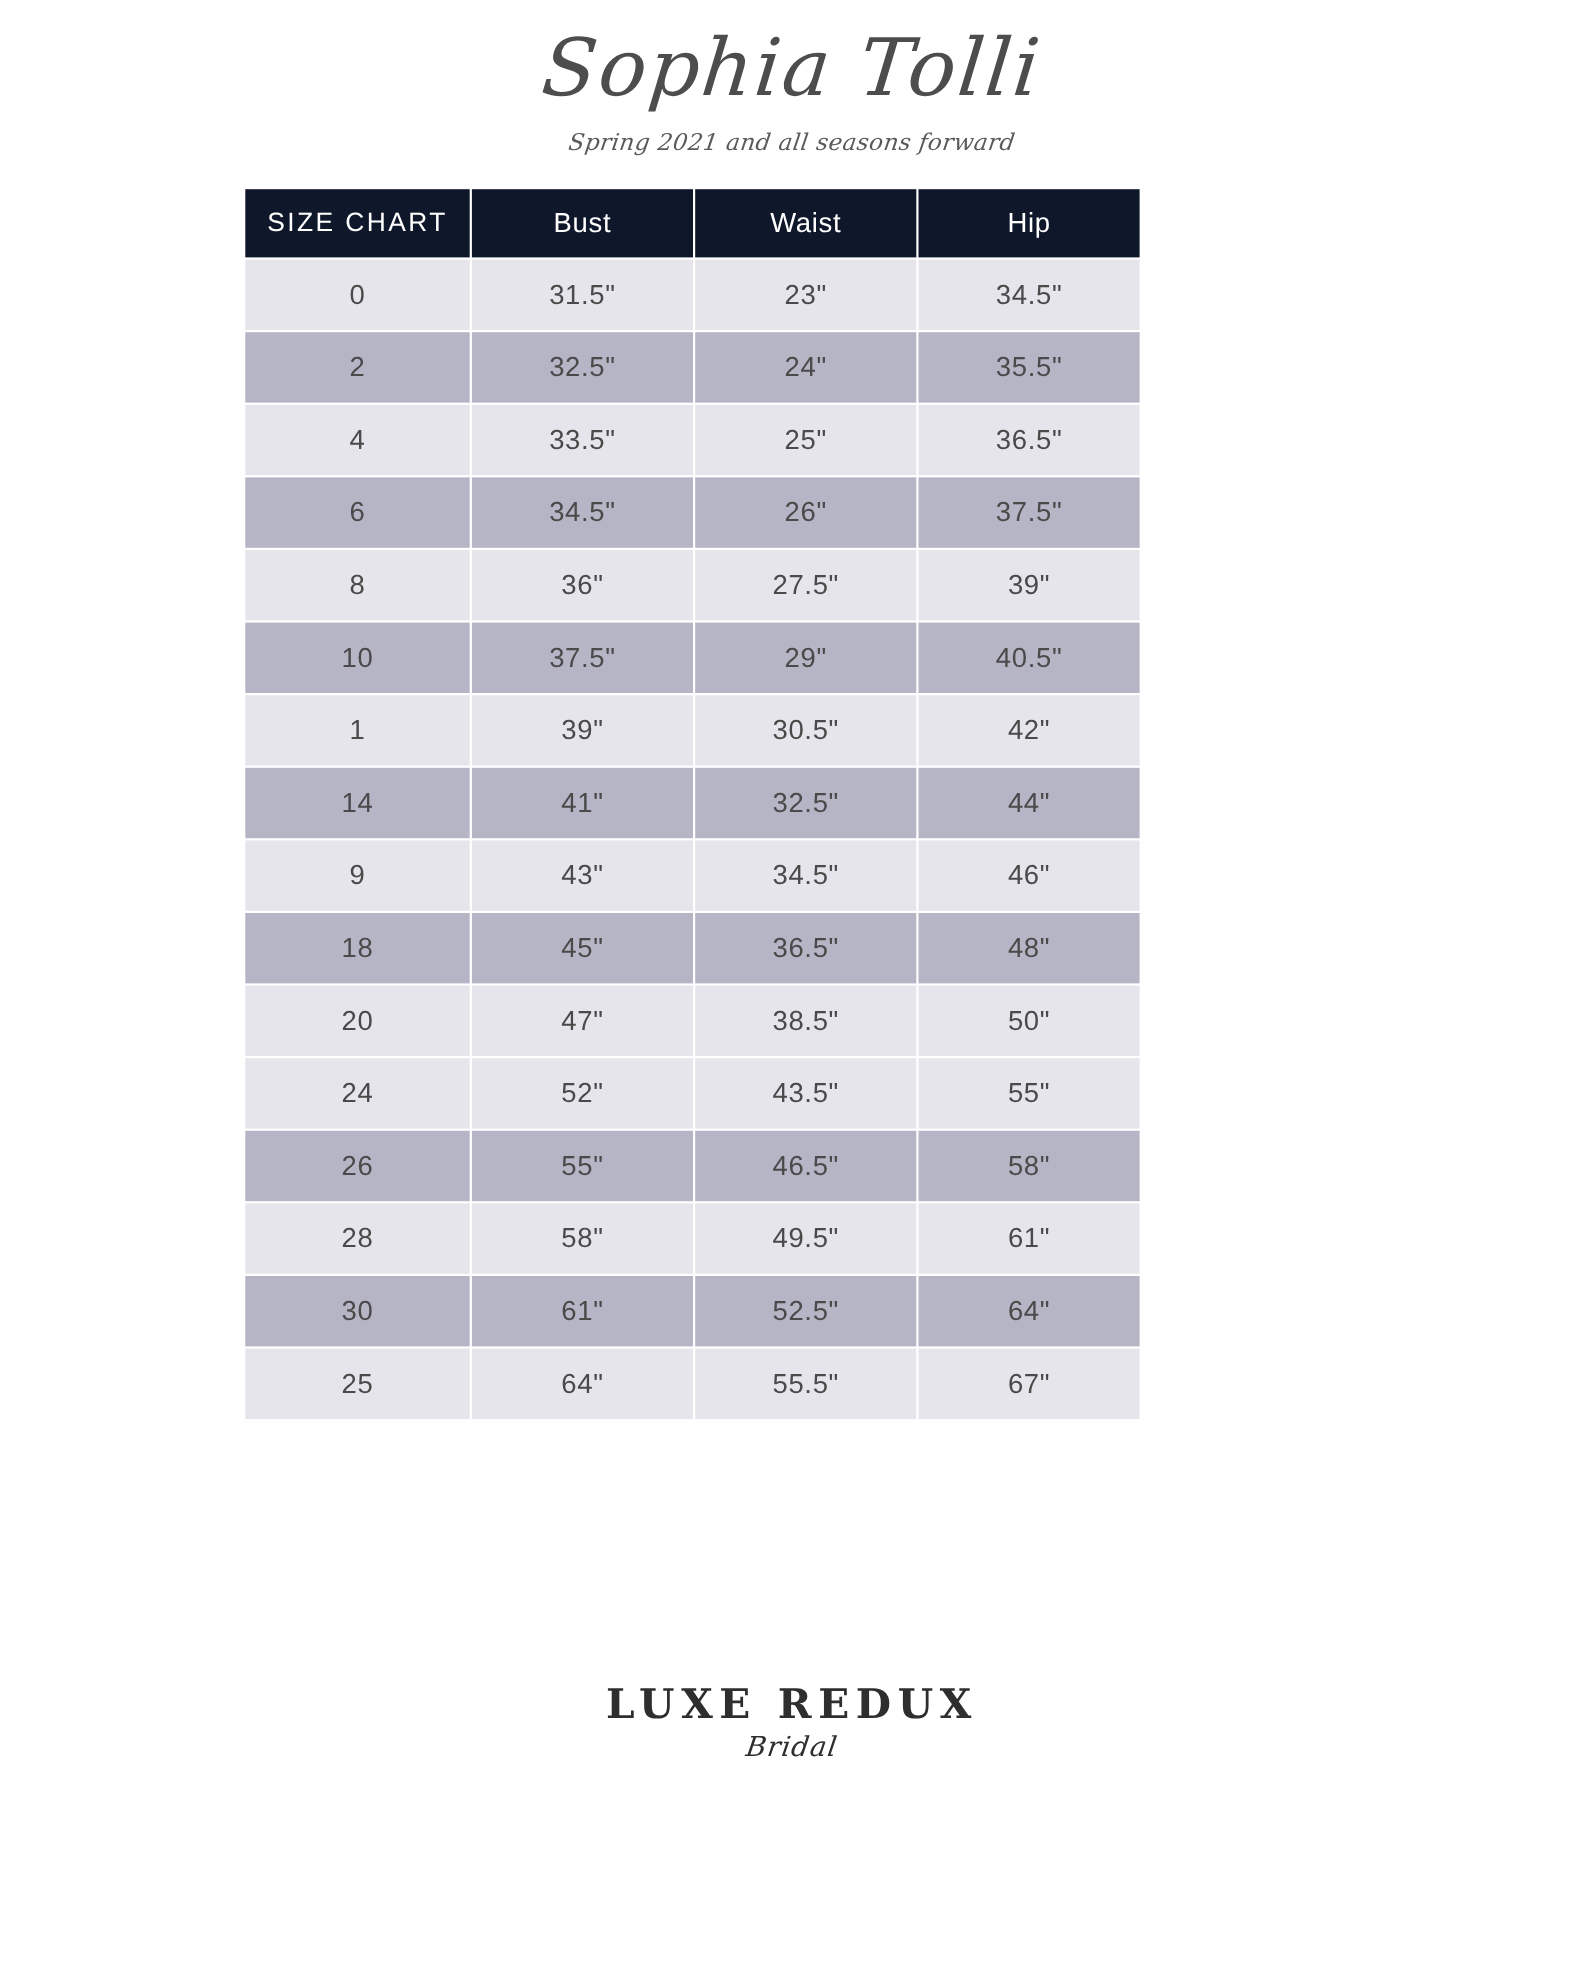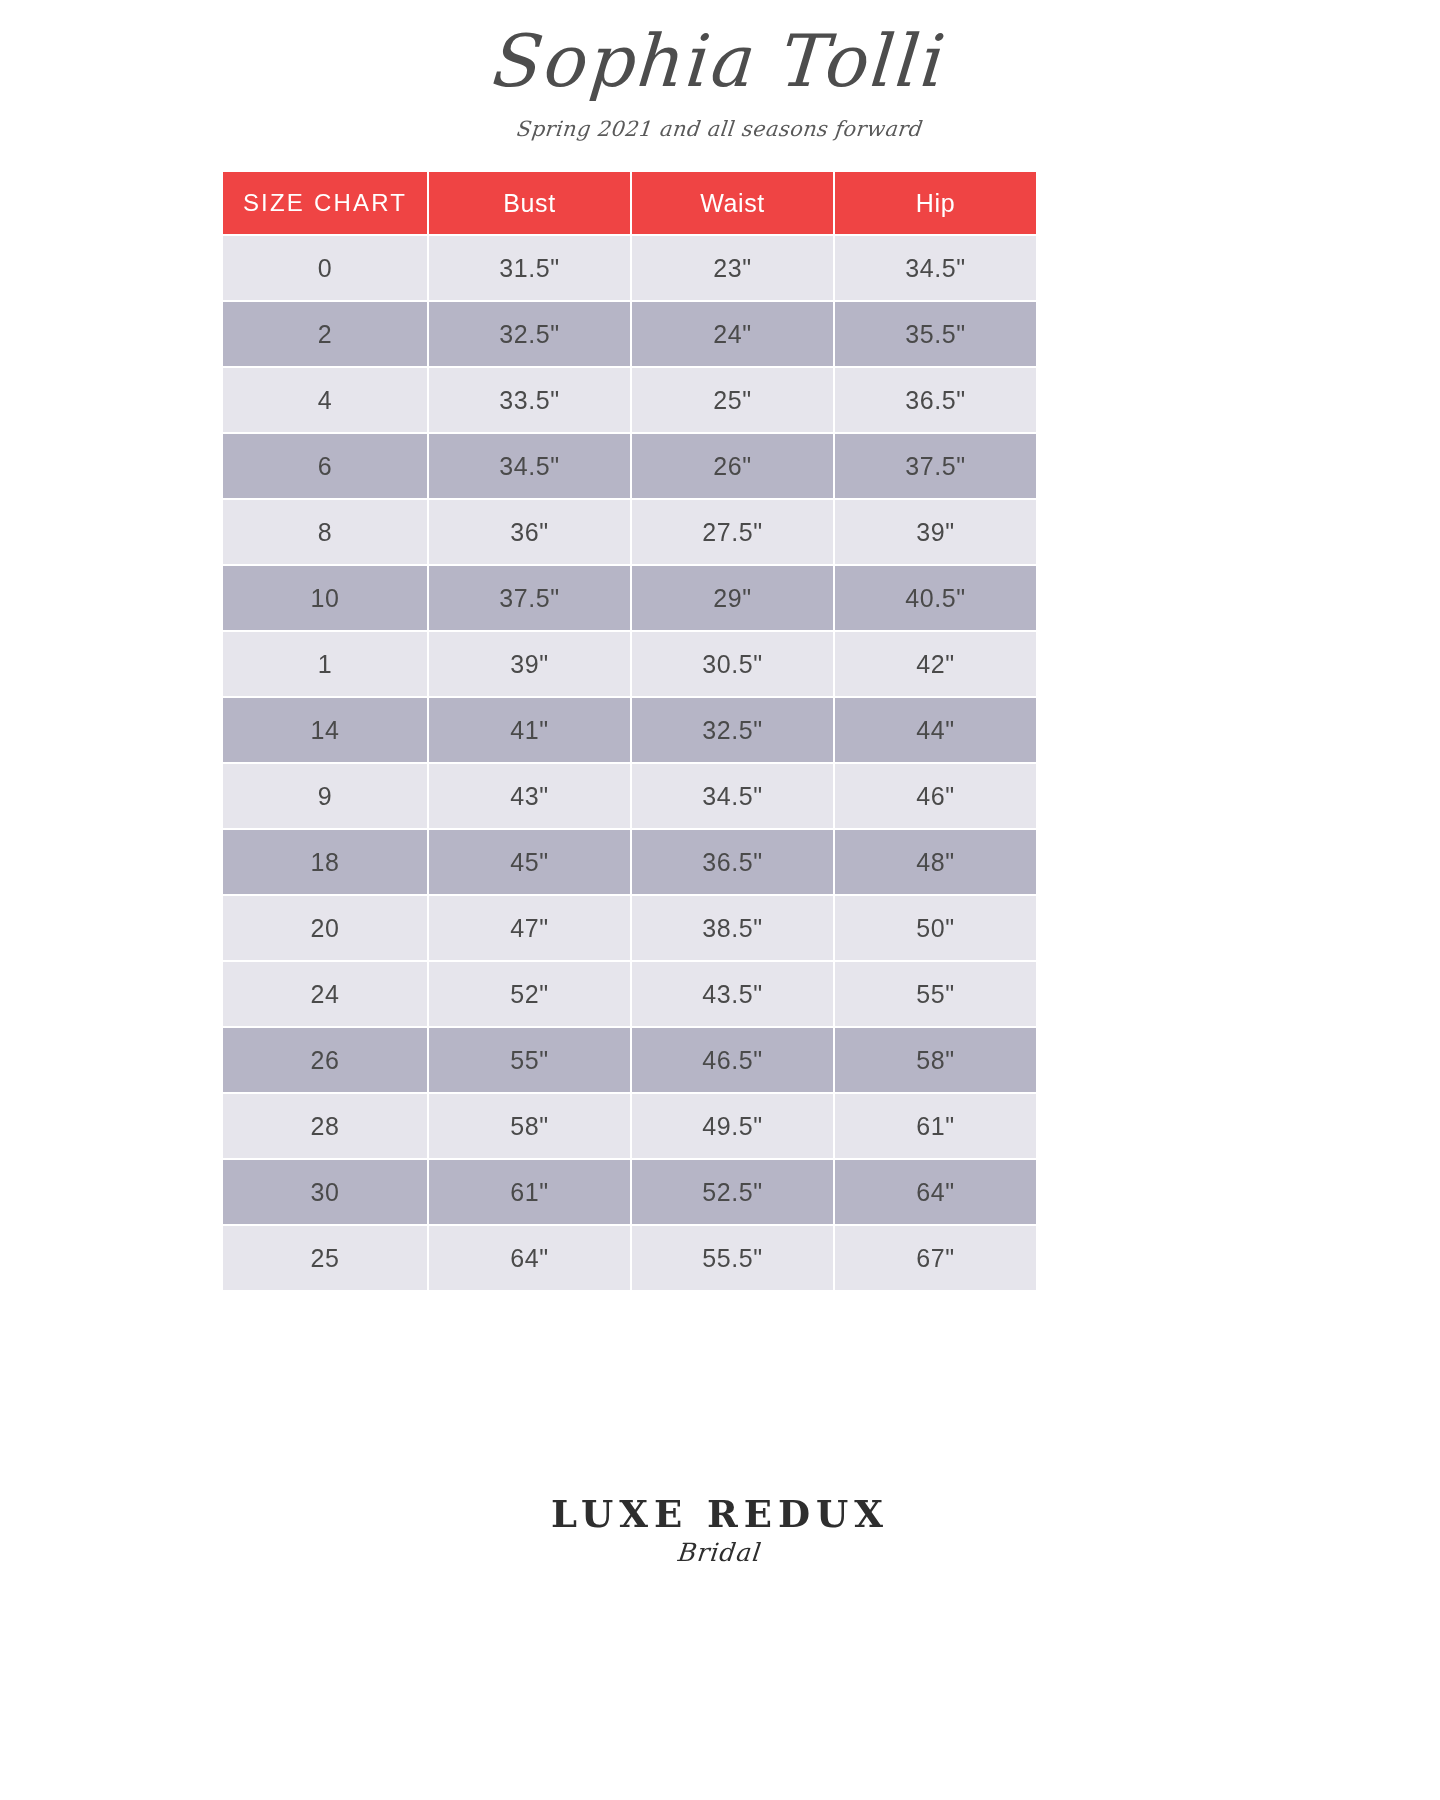--- a/index.html
+++ b/index.html
@@ -60,21 +60,21 @@
     width: 812px;
     border-collapse: separate;
     border-spacing: 2px 2px;
     table-layout: fixed;
   }
 
   table.size-chart col.c-size { width: 204px; }
   table.size-chart col.c-val  { width: 201px; }
 
   thead th {
-    background: #ef4444;
+    background: #0f172a;
     color: #ffffff;
     height: 62px;
     font-weight: 400;
     font-size: 25px;
     letter-spacing: 0.6px;
     text-align: center;
     vertical-align: middle;
   }
 
   thead th.th-size {
@@ -103,20 +103,21 @@
     width: 100%;
     text-align: center;
   }
 
   .logo-main {
     font-family: "DejaVu Serif", serif;
     font-weight: 700;
     font-size: 37px;
     letter-spacing: 6px;
     color: #2e2e2e;
+    margin-top: 35px;
   }
 
   .logo-sub {
     margin-top: 2px;
     font-family: "DejaVu Serif", serif;
     font-style: italic;
     font-size: 25px;
     letter-spacing: 1px;
     color: #2e2e2e;
     transform: skewX(-8deg);

